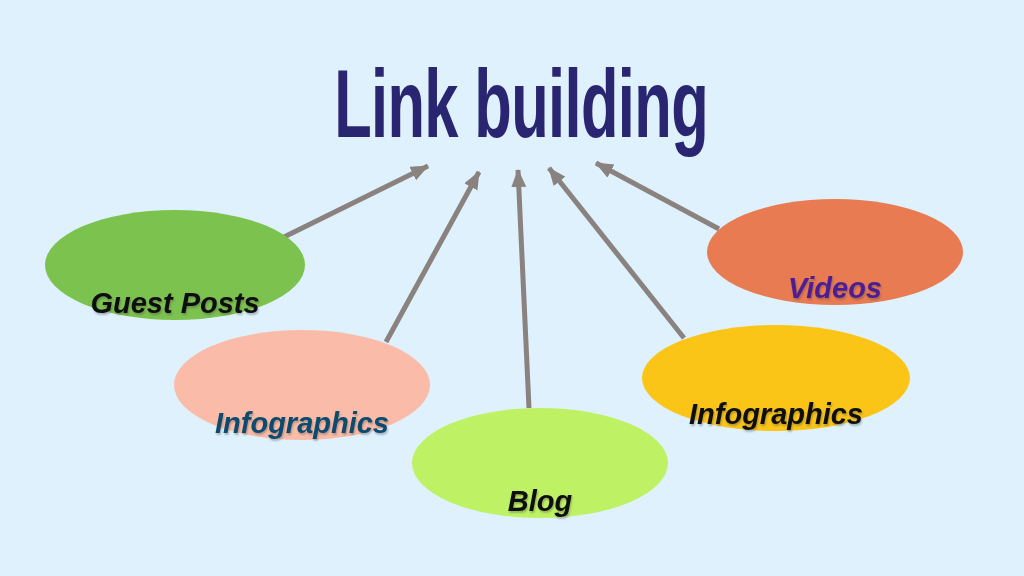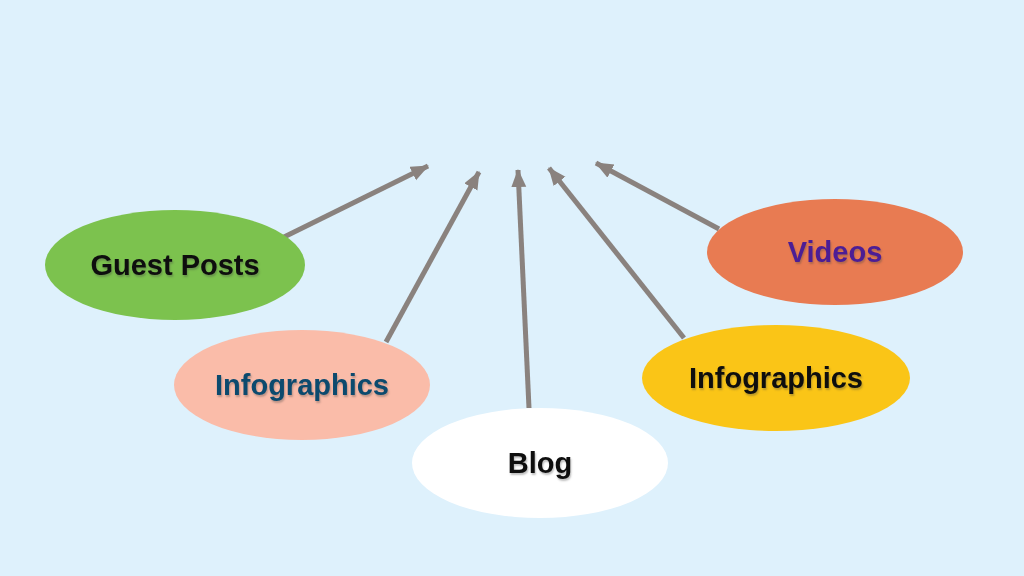--- a/index.html
+++ b/index.html
@@ -35,22 +35,23 @@
   }
   .arrows-layer {
     position: absolute;
     top: 0;
     left: 0;
   }
   .node {
     position: absolute;
     border-radius: 50%;
     display: flex;
-    align-items: center;
+    align-items: flex-end;
     justify-content: center;
+    font-style: italic;
   }
   .node-label {
     font-size: 29px;
     font-weight: 700;
     color: #0e0e0e;
     text-shadow: 1px 2px 2px rgba(70, 70, 70, 0.35);
     white-space: nowrap;
   }
 </style>
 </head>
@@ -66,29 +67,32 @@
     </defs>
     <g id="arrow-lines">
         <line x1="282" y1="238" x2="428" y2="166" stroke="#8A827E" stroke-width="5" marker-end="url(#arrow-head)"></line>
         <line x1="386" y1="342" x2="479" y2="172" stroke="#8A827E" stroke-width="5" marker-end="url(#arrow-head)"></line>
         <line x1="529" y1="408" x2="518" y2="170" stroke="#8A827E" stroke-width="5" marker-end="url(#arrow-head)"></line>
         <line x1="684" y1="338" x2="549" y2="168" stroke="#8A827E" stroke-width="5" marker-end="url(#arrow-head)"></line>
         <line x1="719" y1="229" x2="596" y2="163" stroke="#8A827E" stroke-width="5" marker-end="url(#arrow-head)"></line>
       </g>
   </svg>
 
+  <h1 class="title" style="color: rgb(42, 37, 112);">
+    <span class="title-text" id="title-text">Link building</span>
+  </h1>
 
   <div id="nodes-layer">
     <div class="node" style="left: 45px; top: 210px; width: 260px; height: 110px; background: rgb(124, 194, 78);">
       <span class="node-label" style="color: rgb(14, 14, 14);">Guest Posts</span>
     </div>
     <div class="node" style="left: 174px; top: 330px; width: 256px; height: 110px; background: rgb(250, 188, 169);">
       <span class="node-label" style="color: #0c4a6e;">Infographics</span>
     </div>
-    <div class="node" style="left: 412px; top: 408px; width: 256px; height: 110px; background: #ffffff;">
+    <div class="node" style="left: 412px; top: 408px; width: 256px; height: 110px; background: #bef264;">
       <span class="node-label" style="color: rgb(14, 14, 14);">Blog</span>
     </div>
     <div class="node" style="left: 642px; top: 325px; width: 268px; height: 106px; background: rgb(250, 197, 23);">
       <span class="node-label" style="color: rgb(14, 14, 14);">Infographics</span>
     </div>
     <div class="node" style="left: 707px; top: 199px; width: 256px; height: 106px; background: rgb(232, 123, 82);">
       <span class="node-label" style="color: #4c1d95;">Videos</span>
     </div>
   </div>
 

